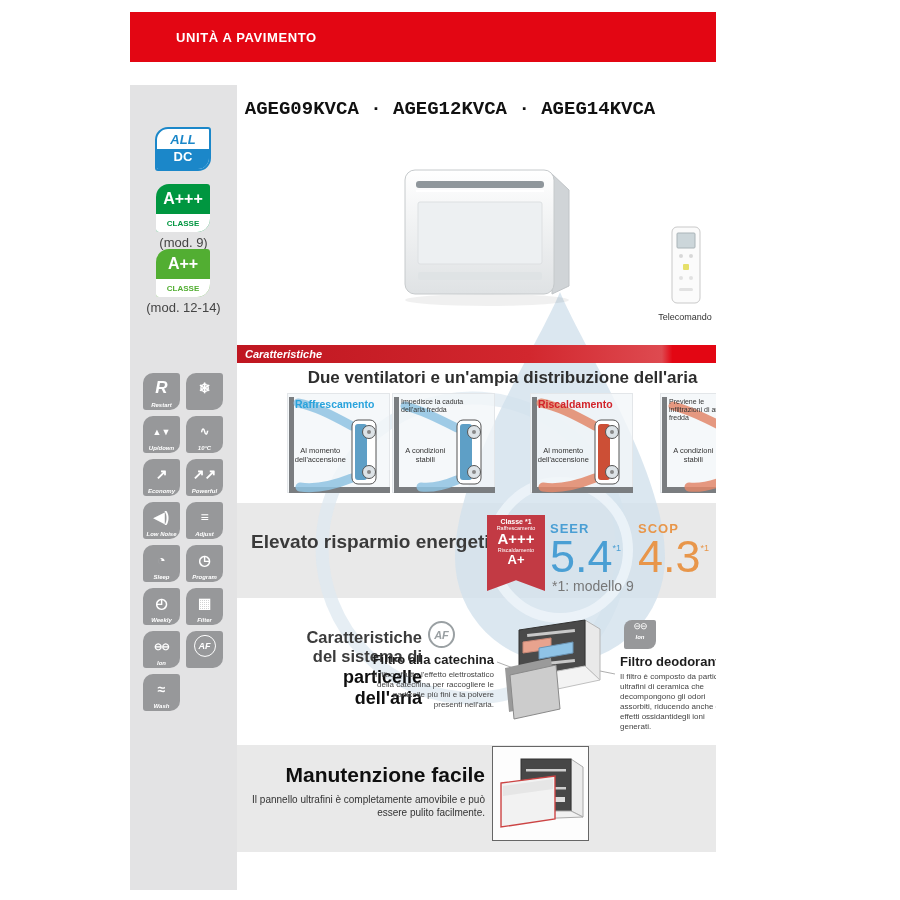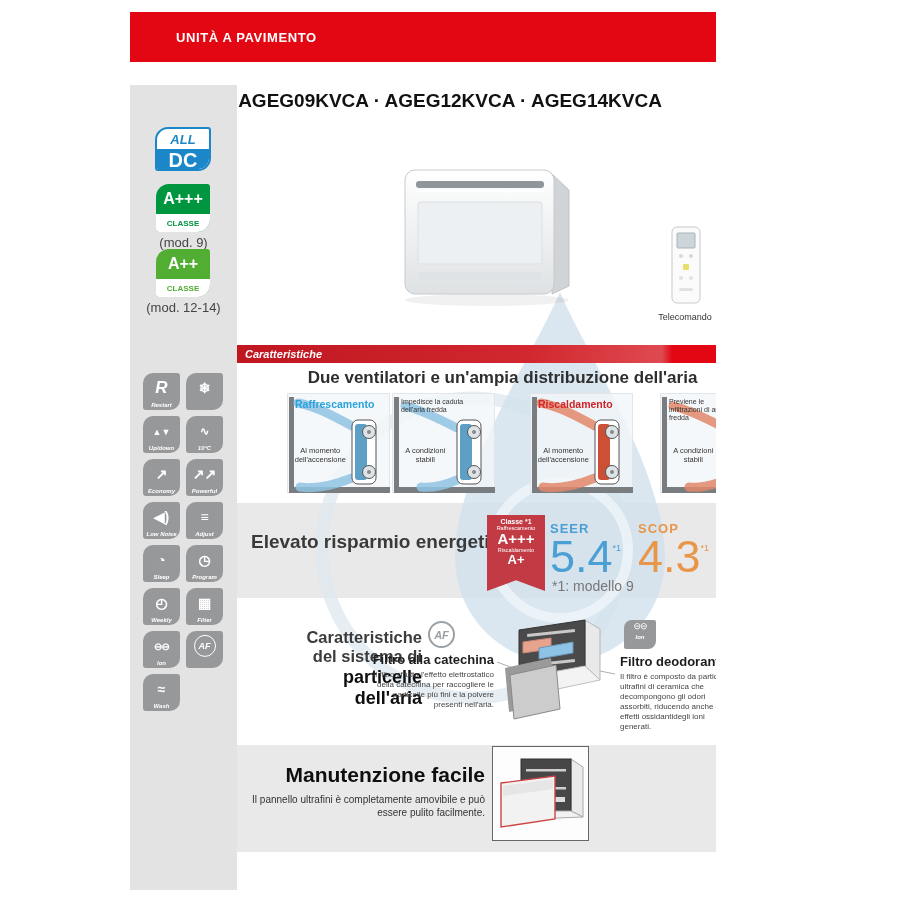--- a/index.html
+++ b/index.html
@@ -9,30 +9,30 @@
   .abs{position:absolute;}
   
   .bg-layer{z-index:0;}
   #watermark{z-index:1;}
   .content{z-index:2;}
 
   
   .header-bar{left:130px;top:12px;width:640px;height:50px;background:#e30613;
               display:flex;align-items:center;padding-left:46px;}
   .header-bar span{color:#fff;font-weight:bold;font-size:13px;letter-spacing:.6px;}
-  .model-title{left:130px;top:90px;width:640px;text-align:center;font-size:19px;
-               font-weight:bold;color:#111;}
+  .model-title{left:130px;top:98px;width:640px;text-align:center;font-size:19px;
+               font-weight:bold;color:#111;font-family:Liberation Mono, monospace;}
 
   
   .sidebar{left:130px;top:85px;width:107px;height:805px;background:#e3e3e4;}
   .alldc{position:absolute;left:25px;top:42px;width:56px;height:44px;border:2px solid #1b87c9;
          border-radius:13px 3px 13px 3px;overflow:hidden;background:#fff;}
   .alldc-top{height:20px;display:flex;align-items:center;justify-content:center;
              color:#1b87c9;font-weight:bold;font-style:italic;font-size:13px;}
-  .alldc-bottom{height:100%;background:#1b87c9;color:#fff;font-weight:bold;font-size:20px;
+  .alldc-bottom{height:100%;background:#1b87c9;color:#fff;font-weight:bold;font-size:13px;
                 display:flex;align-items:flex-start;justify-content:center;}
   .class-badge{position:absolute;left:26px;width:54px;height:48px;border-radius:13px 3px 13px 3px;
                overflow:hidden;}
   .class-badge .grade{height:30px;display:flex;align-items:center;justify-content:center;
                       color:#fff;font-weight:bold;font-size:16px;}
   .class-badge .classe{height:18px;background:#fff;display:flex;align-items:center;justify-content:center;
                        font-size:8px;font-weight:bold;}
   .badge-a3{top:99px;background:#009640;}  .badge-a3 .classe{color:#009640;}
   .badge-a2{top:164px;background:#52ae32;} .badge-a2 .classe{color:#52ae32;}
   .badge-note{position:absolute;width:100%;text-align:center;font-size:13px;color:#444;}

